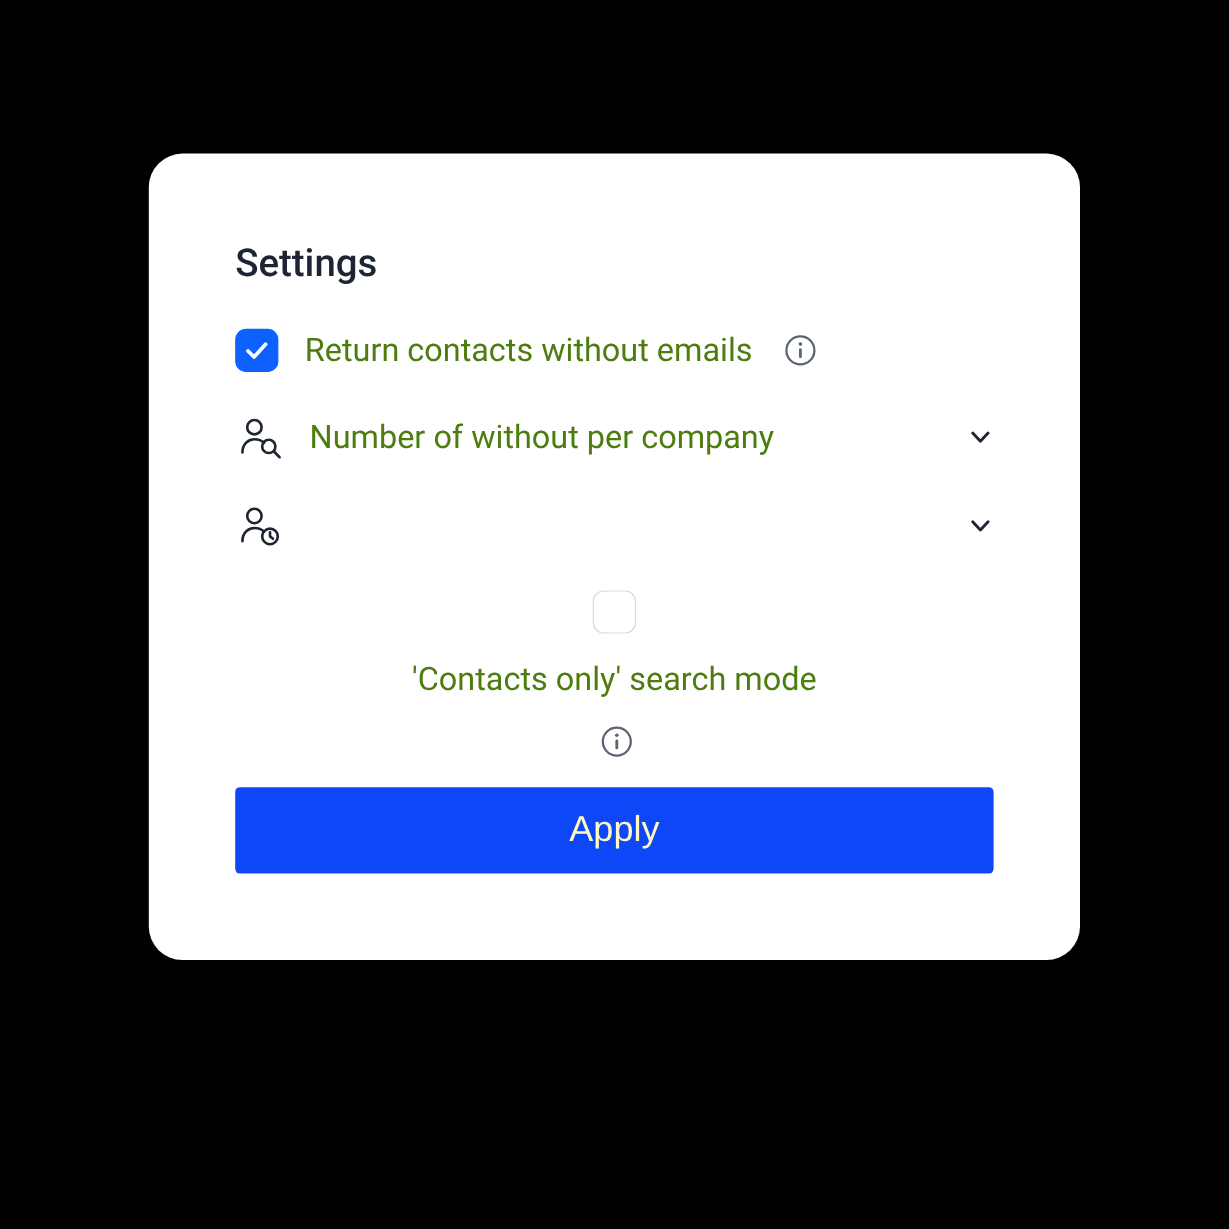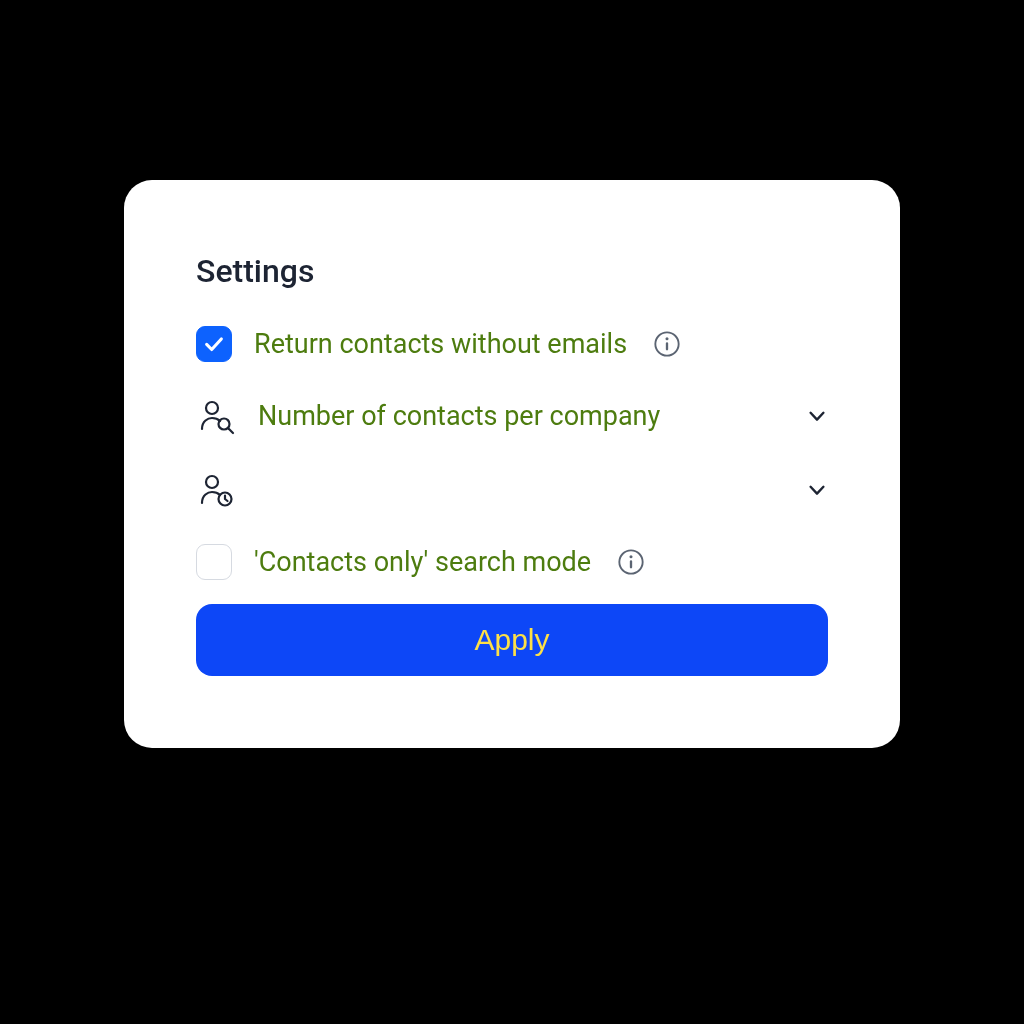--- a/index.html
+++ b/index.html
@@ -25,21 +25,21 @@
       font-size: 32px;
       font-weight: 500;
       margin-bottom: 36px;
     }
     .row {
       display: flex;
       align-items: center;
       gap: 22px;
       margin-bottom: 34px;
     }
-    .row.last-row { margin-bottom: 24px; }
+    .row.last-row { margin-bottom: 24px; flex-direction: column; }
     .checkbox {
       width: 36px;
       height: 36px;
       border-radius: 9px;
       border: 1.5px solid #d6dae1;
       background: #fff;
       display: flex;
       align-items: center;
       justify-content: center;
       flex-shrink: 0;
@@ -73,25 +73,25 @@
     .spacer { flex: 1; }
     .chevron {
       width: 22px;
       height: 22px;
       flex-shrink: 0;
     }
     .apply-btn {
       width: 100%;
       height: 72px;
       background: #0d47f7;
-      color: #fde047;
+      color: #fef9c3;
       font-size: 30px;
       font-weight: 400;
       border: none;
-      border-radius: 16px;
+      border-radius: 4px;
       cursor: pointer;
       display: flex;
       align-items: center;
       justify-content: center;
     }
   </style>
 </head>
 <body>
 
 <div class="card">
@@ -115,21 +115,21 @@
 
   <div class="row">
     <span class="lead-icon">
       <svg width="40" height="40" viewBox="0 0 40 40" fill="none">
         <circle cx="16" cy="12" r="6" stroke="#1d2433" stroke-width="2.2"></circle>
         <path d="M6 33 C6 25 12 22 16 22 C19 22 22 23 24 25" stroke="#1d2433" stroke-width="2.2" stroke-linecap="round"></path>
         <circle cx="28" cy="28" r="5.5" stroke="#1d2433" stroke-width="2.2"></circle>
         <line x1="32.5" y1="32.5" x2="37" y2="37" stroke="#1d2433" stroke-width="2.2" stroke-linecap="round"></line>
       </svg>
     </span>
-    <span class="label">Number of contacts per company</span>
+    <span class="label">Number of without per company</span>
     <span class="spacer"></span>
     <span class="chevron">
       <svg width="22" height="22" viewBox="0 0 24 24" fill="none">
         <path d="M5 8.5 L12 16 L19 8.5" stroke="#1d2433" stroke-width="2.6" stroke-linecap="round" stroke-linejoin="round"></path>
       </svg>
     </span>
   </div>
 
   <div class="row">
     <span class="lead-icon">

